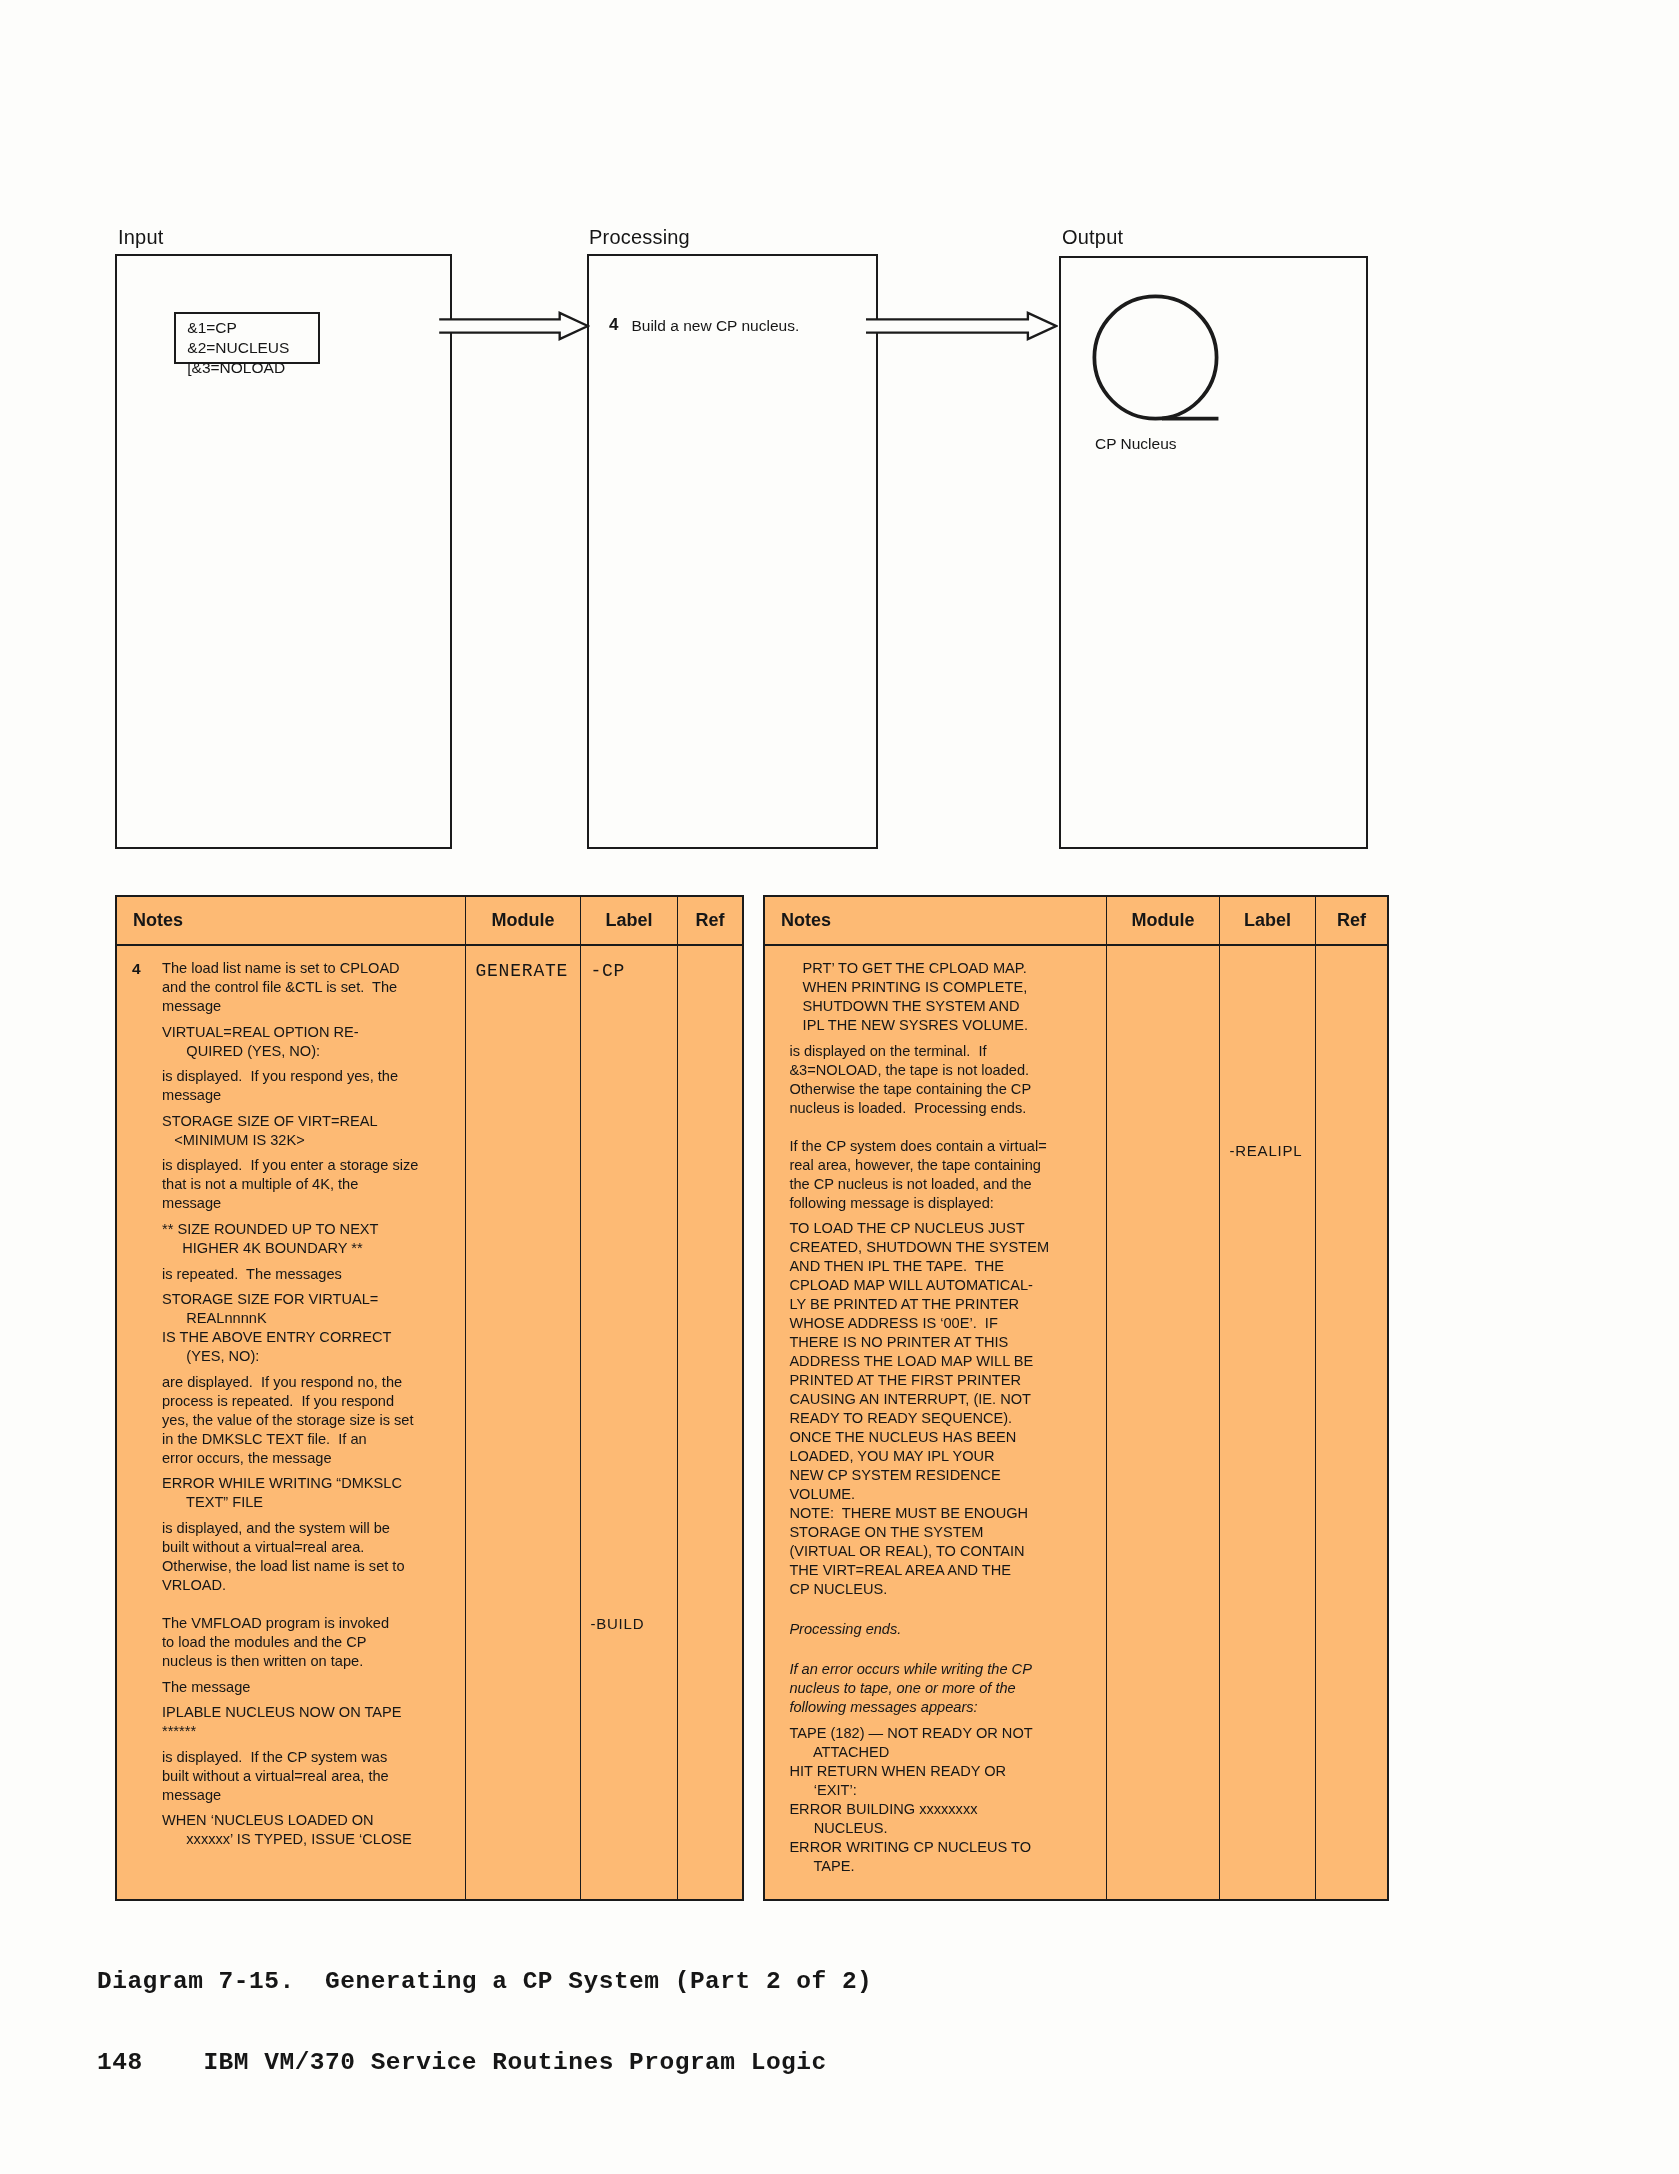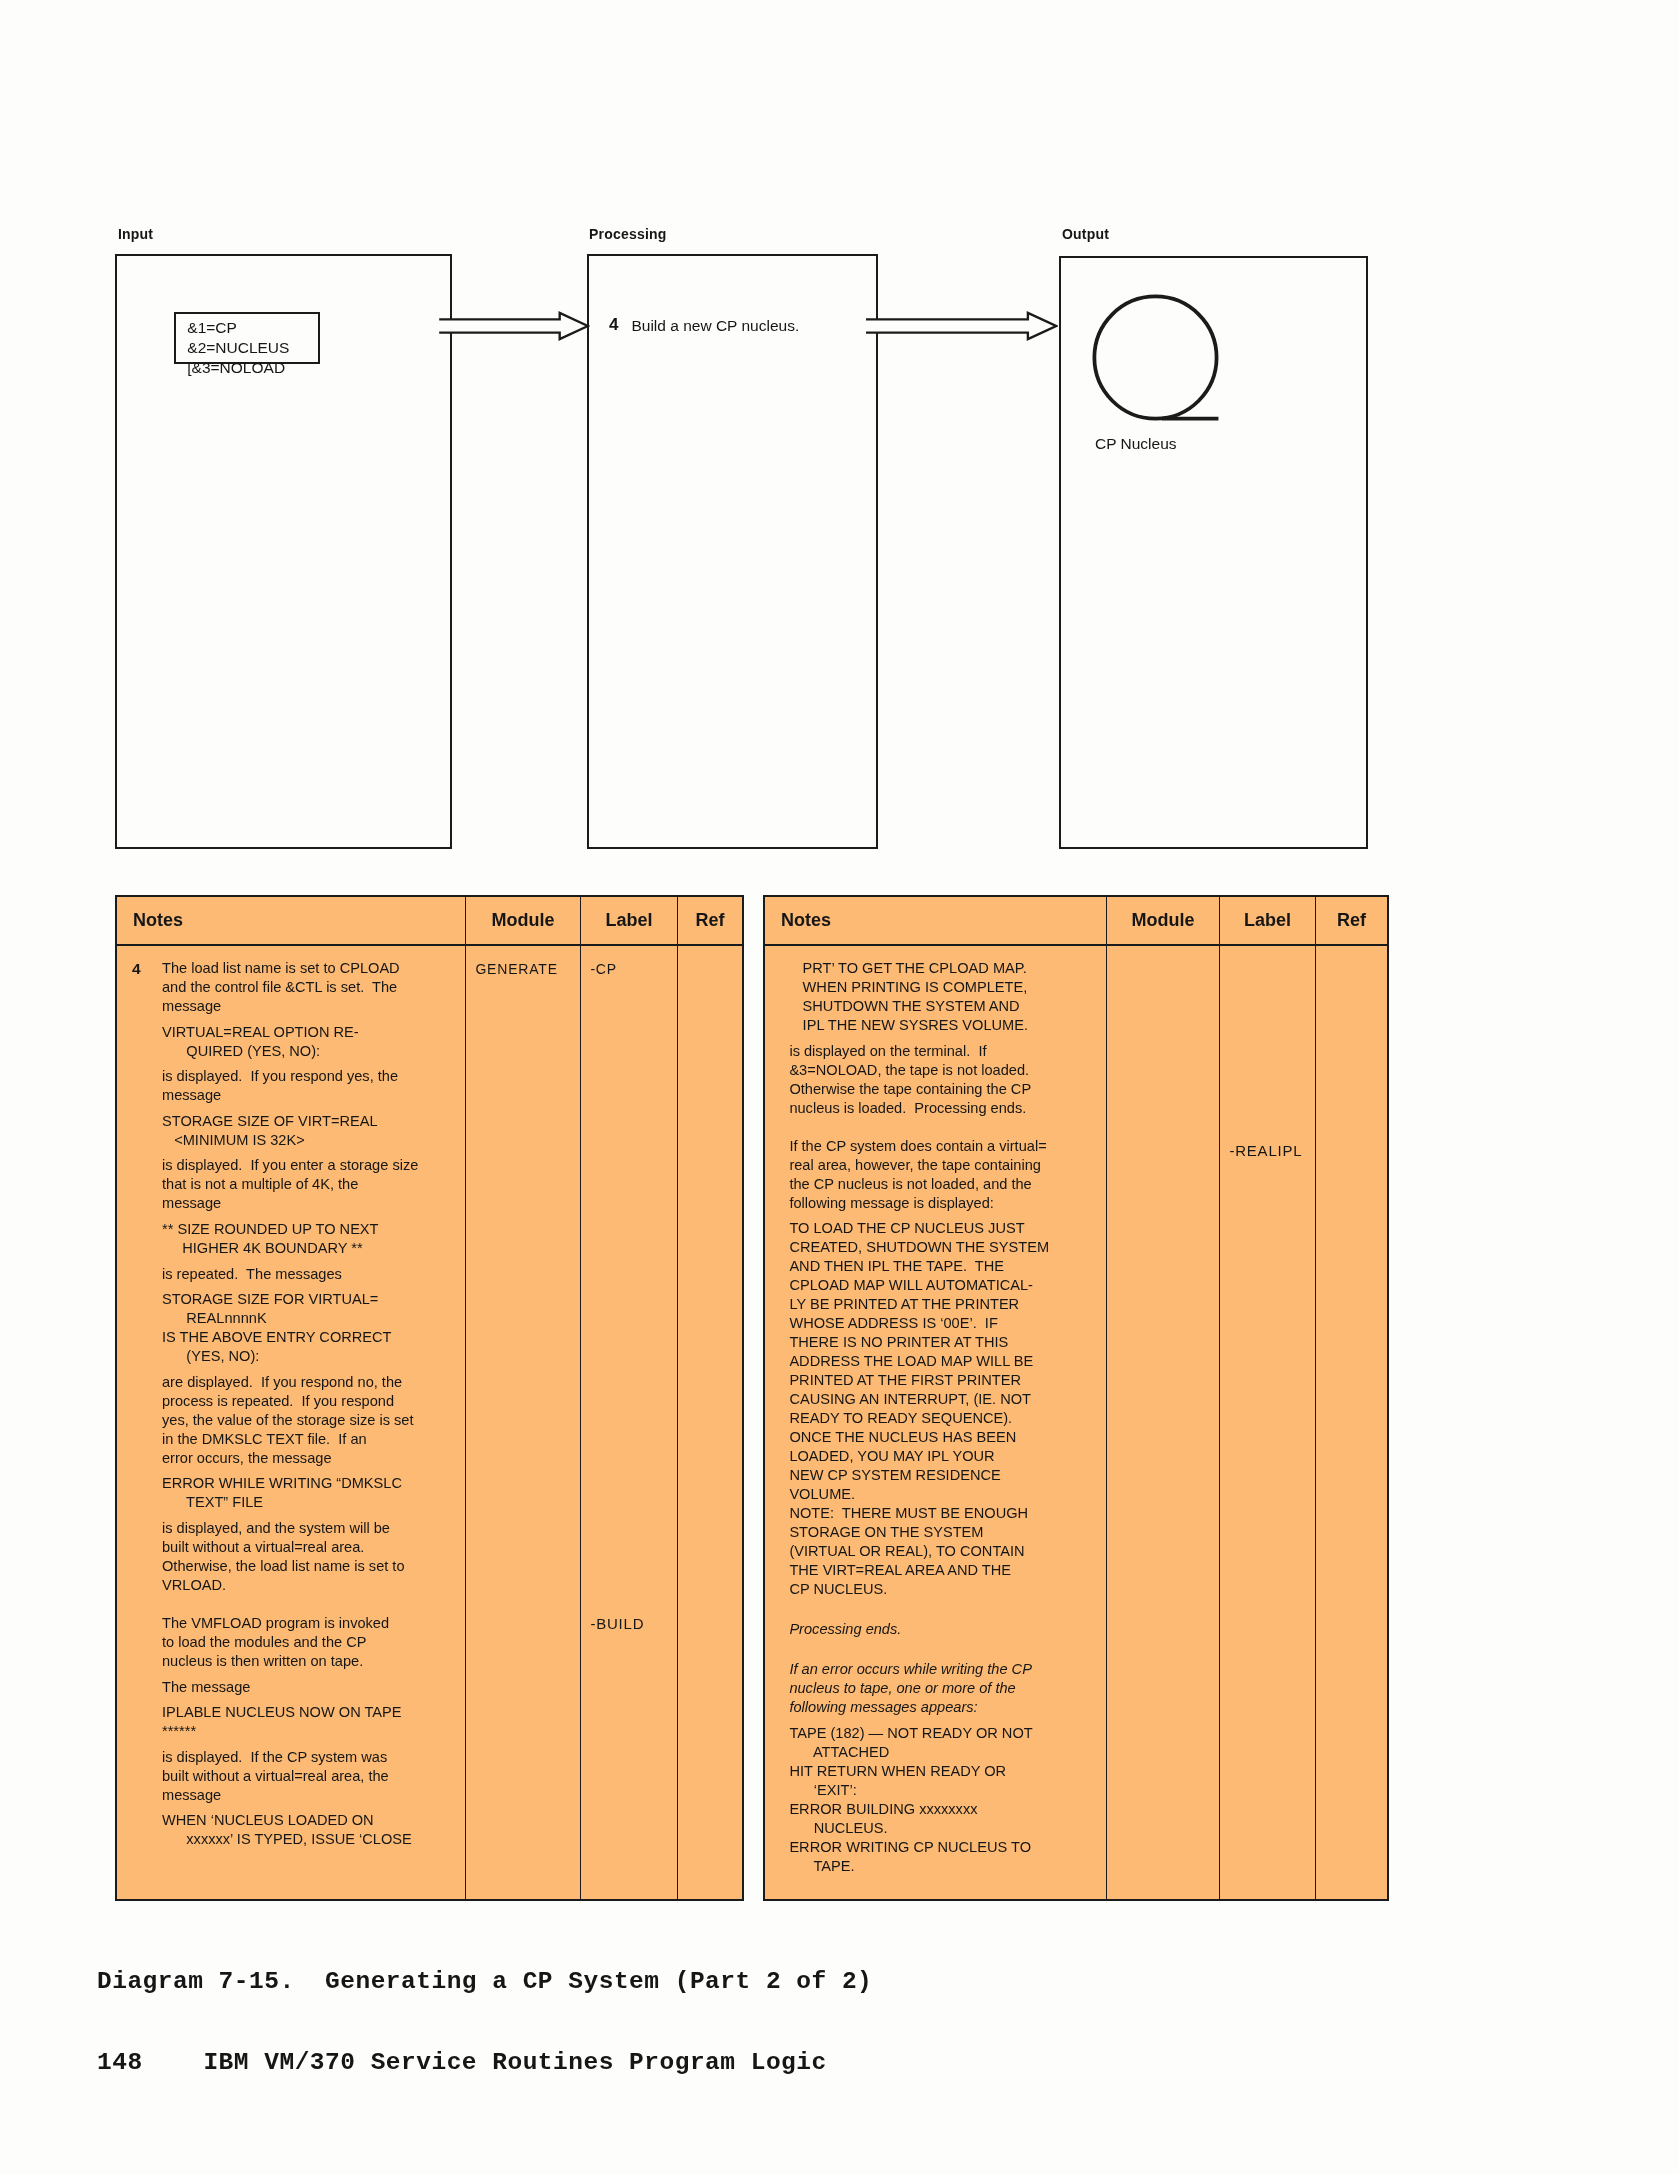--- a/index.html
+++ b/index.html
@@ -5,21 +5,21 @@
   * { margin:0; padding:0; box-sizing:border-box; }
   html,body { background:#e8e8e6; }
   body { font-family:"Liberation Sans","DejaVu Sans",sans-serif; color:#161616; }
   #page {
     position:relative; width:1680px; height:2174px; background:#fdfdfb;
     overflow:hidden;
   }
 
   
   .col-label {
-    position:absolute; font-size:14px; font-weight:bold; letter-spacing:0.2px;
+    position:absolute; font-size:20px; font-weight:normal; letter-spacing:0.2px;
   }
   .hipo-box {
     position:absolute; border:2.8px solid #1b1b1b; background:#fdfdfb;
   }
   #input-box      { left:115px; top:254px; width:337px; height:595px; }
   #processing-box { left:587px; top:254px; width:291px; height:595px; }
   #output-box     { left:1059px; top:256px; width:309px; height:593px; }
 
   #param-box {
     position:absolute; left:174px; top:312px; width:146px; height:52px;
@@ -62,21 +62,21 @@
     white-space:pre; font-size:14.6px; line-height:19px;
     margin:0 0 6.6px 30px;
   }
   .blk.item { display:flex; margin-left:0; }
   .blk.item .num { font-weight:bold; width:30px; flex:0 0 30px; font-size:15.5px; }
   .blk.gap20 { margin-top:19px; }
   .blk.gap22 { margin-top:21px;font-style:italic; }
   #right-table .blk { margin-left:9.4px; }
   #right-table .blk.indent { margin-left:22.6px; }
 
-  .modlab { font-size:14px; letter-spacing:0.8px; padding:15px 0 0 9.4px; }
+  .modlab { font-size:18px; letter-spacing:0.8px; padding:15px 0 0 9.4px;font-family:Liberation Mono, monospace; }
   .abs-label { position:absolute; left:9.4px; font-size:15px; letter-spacing:0.8px; }
   #label-build   { top:669px; }
   #label-realipl { top:196px; }
 
   
   .footer-line {
     position:absolute; left:97px;
     font-family:"Liberation Mono","DejaVu Sans Mono",monospace;
     font-weight:bold; font-size:24.5px; letter-spacing:0.5px; white-space:pre;
   }

